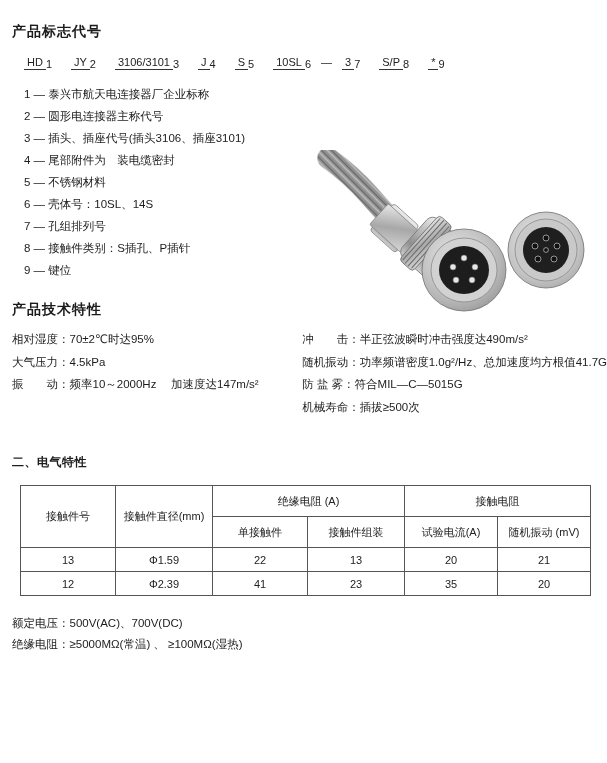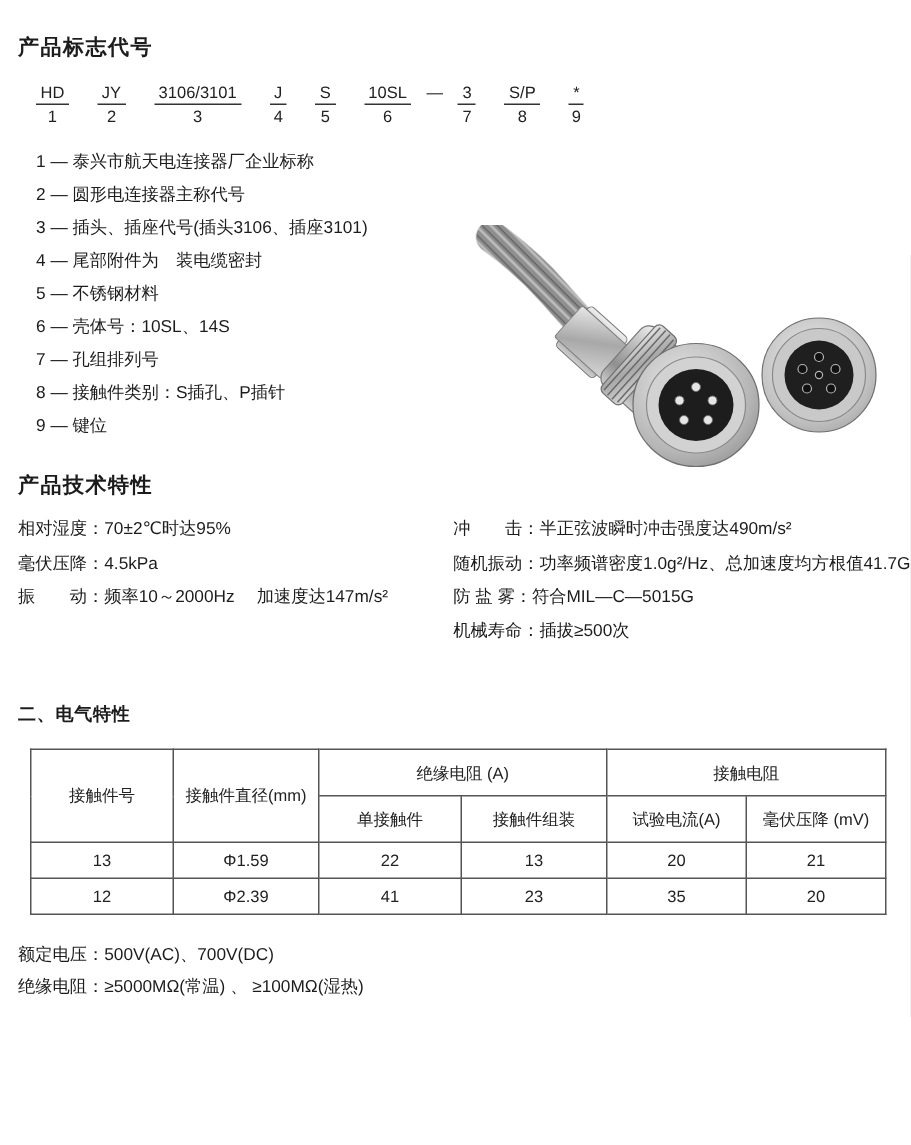--- a/index.html
+++ b/index.html
@@ -16,21 +16,21 @@
   }
   .section-heading {
     font-size:14px; font-weight:bold; letter-spacing:1px;
     margin:23px 0 0 12px;
   }
   
   .code-row {
     display:flex; align-items:flex-start; gap:19px;
     margin:15px 0 0 24px; font-size:11px; color:#222;
   }
-  .frac { display:flex; flex-direction:column; align-items:center; }
+  .frac { display:flex; flex-direction:row; align-items:center; }
   .frac .code { border-bottom:1px solid #333; padding:0 3px 1px; white-space:nowrap; }
   .frac .num  { padding-top:2px; }
   .code-dash { margin:0 -9px; padding-top:0; }
   .legend { margin:13px 0 0 24px; font-size:11.5px; line-height:22px; }
   .legend div { white-space:nowrap; }
   
   .photo { position:absolute; left:312px; top:150px; width:288px; height:192px; }
   
   .sub-heading { font-size:12px; font-weight:bold; margin:21px 0 0 12px; letter-spacing:0.5px; }
   .env-cols { display:flex; margin:9px 0 0 12px; font-size:11.5px; }
@@ -188,21 +188,21 @@
       </g>
     </g>
   </svg>
 
   <div class="section-heading" style="margin-top:20px;">产品技术特性</div>
 
 
   <div class="env-cols">
     <div class="env-col-left">
       <div>相对湿度：70±2℃时达95%</div>
-      <div>毫伏压降：4.5kPa</div>
+      <div>大气压力：4.5kPa</div>
       <div>振　　动：频率10～2000Hz　 加速度达147m/s²</div>
     </div>
     <div class="env-col-right">
       <div>冲　　击：半正弦波瞬时冲击强度达490m/s²</div>
       <div>随机振动：功率频谱密度1.0g²/Hz、总加速度均方根值41.7G</div>
       <div>防 盐 雾：符合MIL—C—5015G</div>
       <div>机械寿命：插拔≥500次</div>
     </div>
   </div>
 
@@ -222,21 +222,21 @@
           <tr class="hrow1">
         <th rowspan="2">接触件号</th>
         <th rowspan="2">接触件直径(mm)</th>
         <th colspan="2">绝缘电阻 (A)</th>
         <th colspan="2">接触电阻</th>
       </tr>
       <tr class="hrow2">
         <th>单接触件</th>
         <th>接触件组装</th>
         <th>试验电流(A)</th>
-        <th>毫伏压降 (mV)</th>
+        <th>随机振动 (mV)</th>
       </tr>
       <tr>
         <td>13</td>
         <td>Φ1.59</td>
         <td>22</td>
         <td>13</td>
         <td>20</td>
         <td>21</td>
       </tr>
       <tr>

